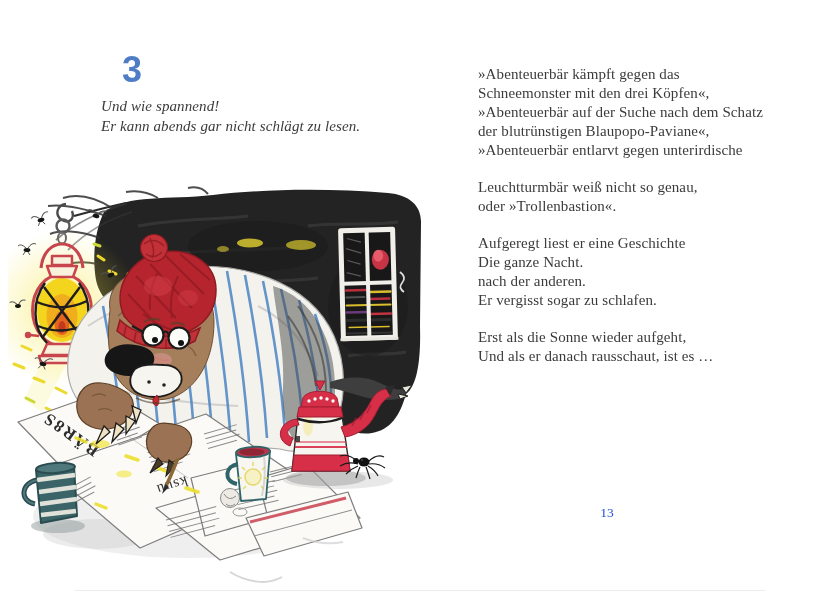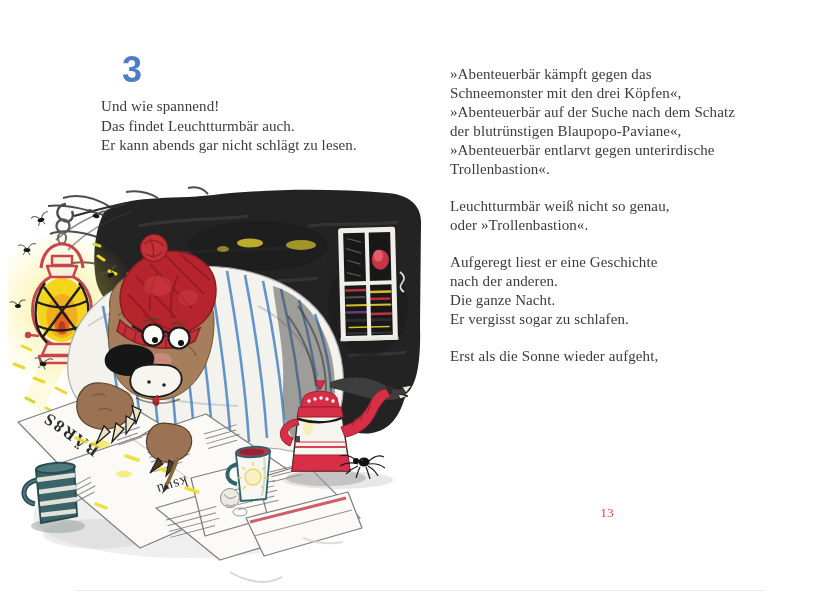--- a/index.html
+++ b/index.html
@@ -1,40 +1,39 @@
 <!DOCTYPE html>
 <html><head>
 <meta charset="utf-8">
 <style>
   html,body{margin:0;padding:0;background:#ffffff;}
   .spread{position:relative;width:834px;height:596px;background:#ffffff;overflow:hidden;
           font-family:"Liberation Serif","DejaVu Serif",serif;color:#3b3b3b;}
   .chapter{position:absolute;left:122px;top:52px;line-height:1;
            font-family:"Liberation Sans","DejaVu Sans",sans-serif;
            font-weight:700;font-size:36px;color:#4e7dc6;}
-  .left-text{position:absolute;left:101px;top:97px;font-size:15px;line-height:19.5px;letter-spacing:.1px;}
-  .right-text{position:absolute;left:450px;top:65px;font-size:15px;line-height:19px;letter-spacing:.1px;}
+  .left-text{position:absolute;left:101px;top:97px;font-size:15px;line-height:19.5px;letter-spacing:.1px;font-style:italic;}
+  .right-text{position:absolute;left:478px;top:65px;font-size:15px;line-height:19px;letter-spacing:.1px;}
   .para{margin:0 0 18px 0;}
-  .pagenum{position:absolute;left:586px;top:505px;width:42px;text-align:center;font-size:13.5px;color:#ef4444;}
+  .pagenum{position:absolute;left:586px;top:505px;width:42px;text-align:center;font-size:13.5px;color:#1d4ed8;}
   .illo{position:absolute;left:8px;top:186px;}
   .page-edge{position:absolute;left:75px;top:590px;width:690px;height:1px;background:#ececec;}
   .np-head{font-family:"Liberation Serif","DejaVu Serif",serif;font-size:17px;font-weight:700;
            fill:#2d2d2d;letter-spacing:2px;}
   .np-word{font-family:"Liberation Serif","DejaVu Serif",serif;font-size:15px;fill:#333;letter-spacing:1px;}
 </style>
 </head>
 <body>
 
 <div class="spread">
 
   <div class="chapter">3</div>
 
   <div class="left-text">
     <div>Und wie spannend!</div>
-    <div>Das findet Leuchtturmbär auch.</div>
     <div>Er kann abends gar nicht schlägt zu lesen.</div>
   </div>
 
   <svg class="illo" width="428" height="400" viewBox="0 0 428 400">
     <defs>
       <radialGradient id="glow">
         <stop offset="0%" stop-color="#f9e84a" stop-opacity="0.55"></stop>
         <stop offset="55%" stop-color="#f7e433" stop-opacity="0.22"></stop>
         <stop offset="100%" stop-color="#f7e433" stop-opacity="0"></stop>
       </radialGradient>
@@ -451,33 +450,33 @@
     <path d="M 295,352 q 20,8 40,4" stroke="#cfcfcf" stroke-width="2" opacity="0.7" fill="none"></path>
   </svg>
 
   <div class="right-text">
     <div class="para">
       <div>»Abenteuerbär kämpft gegen das</div>
       <div>Schneemonster mit den drei Köpfen«,</div>
       <div>»Abenteuerbär auf der Suche nach dem Schatz</div>
       <div>der blutrünstigen Blaupopo-Paviane«,</div>
       <div>»Abenteuerbär entlarvt gegen unterirdische</div>
-      <div>Trollenbastion«.</div>
     </div>
     <div class="para">
       <div>Leuchtturmbär weiß nicht so genau,</div>
       <div>oder »Trollenbastion«.</div>
     </div>
     <div class="para">
       <div>Aufgeregt liest er eine Geschichte</div>
+      <div>Die ganze Nacht.</div>
       <div>nach der anderen.</div>
-      <div>Die ganze Nacht.</div>
       <div>Er vergisst sogar zu schlafen.</div>
     </div>
     <div class="para">
       <div>Erst als die Sonne wieder aufgeht,</div>
+      <div>Und als er danach rausschaut, ist es …</div>
     </div>
   </div>
 
   <div class="pagenum">13</div>
 
   <div class="page-edge"></div>
 </div>
 
 </body></html>

